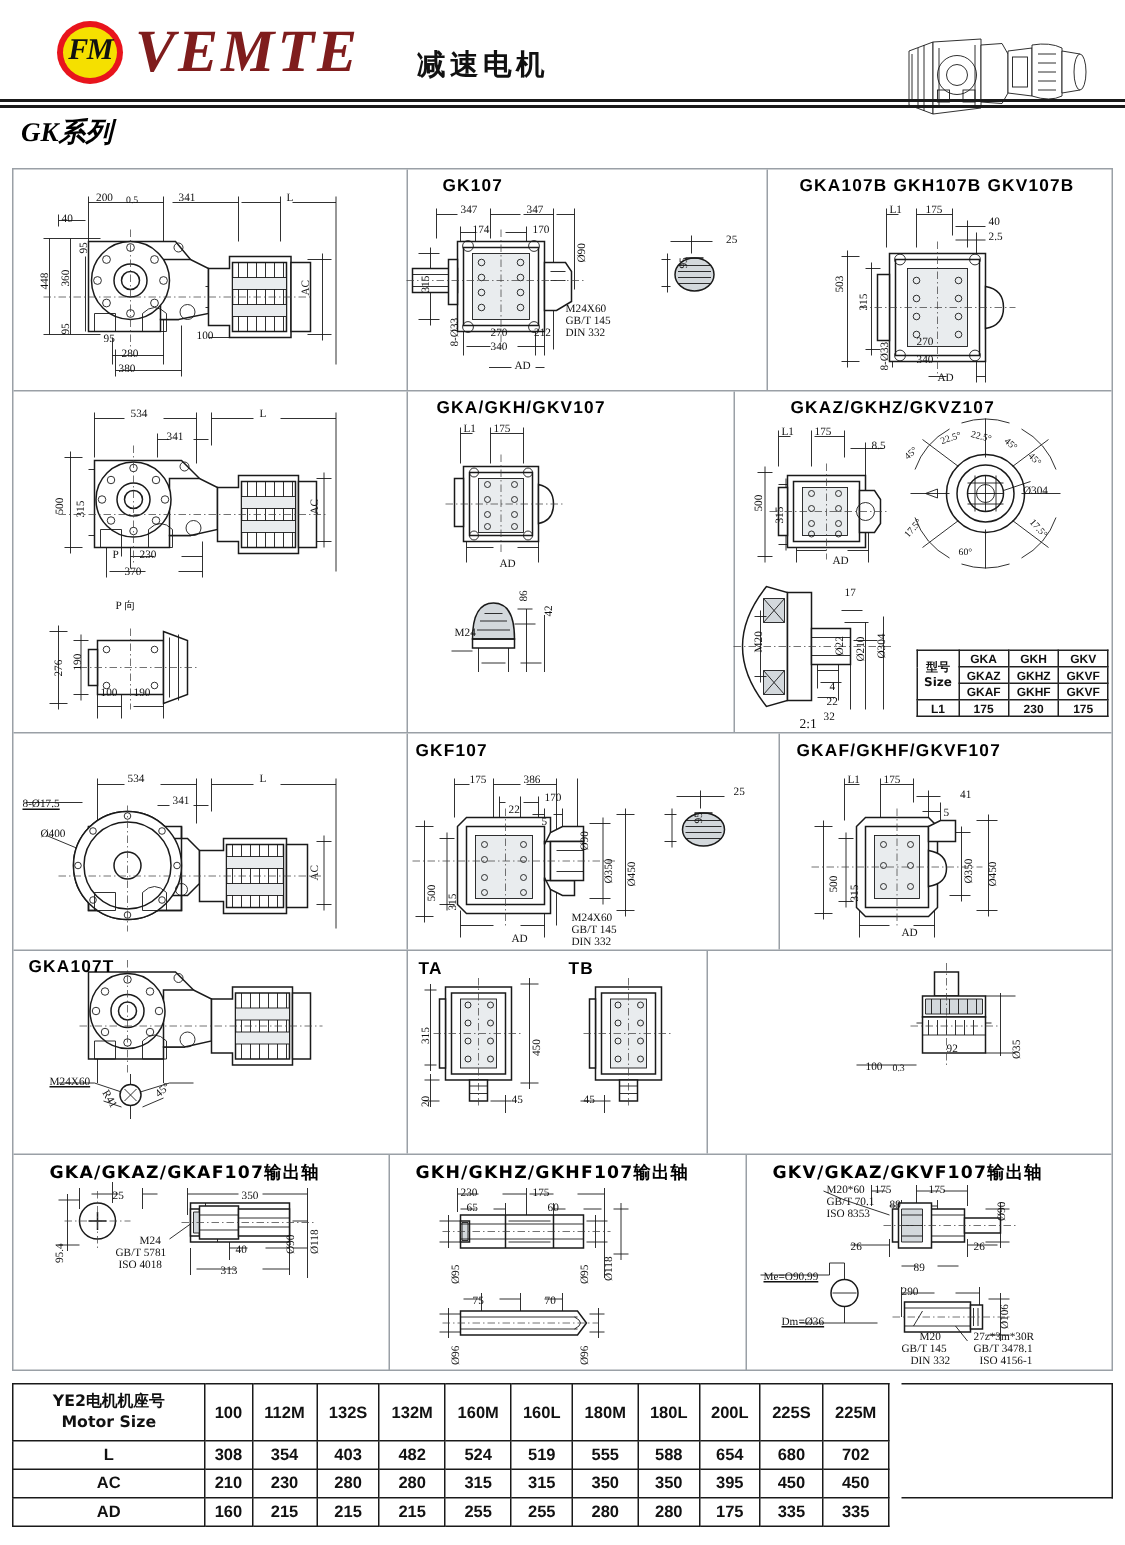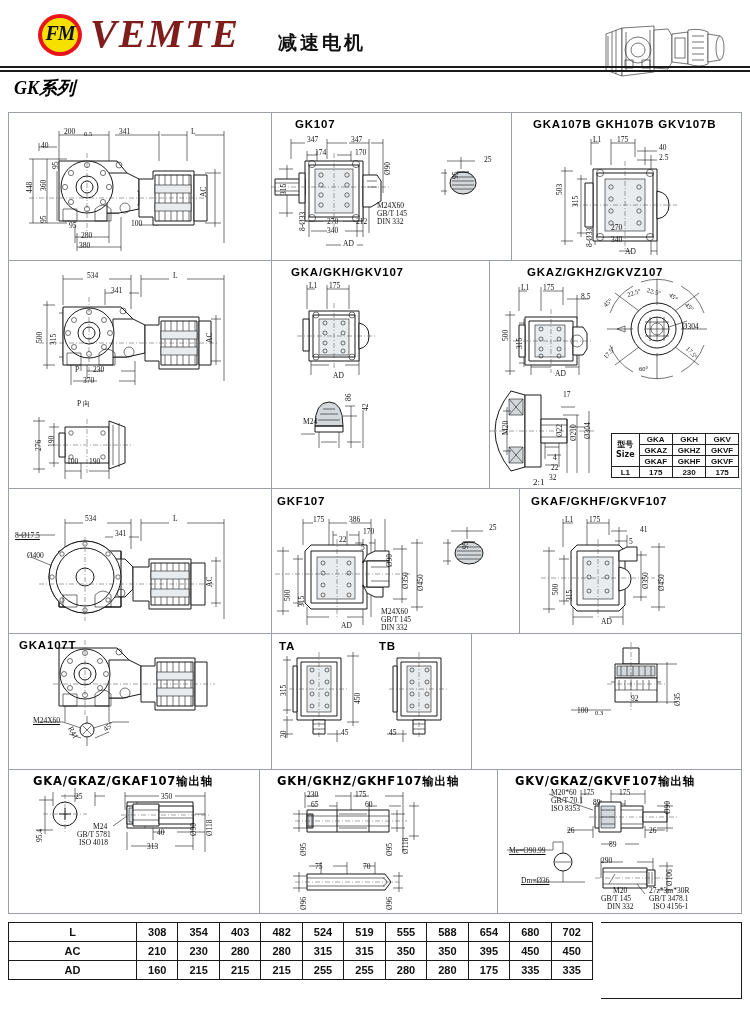--- a/index.html
+++ b/index.html
@@ -1108,20 +1108,37 @@
             <path class="lnt" d="M52 24 L66 30 L96 40"></path>
           </g>
         </svg>
       </div>
     </div>
   </div>
 
   <div class="bottom">
     <table class="spec">
       <tbody>
+          <tr>
+        <td class="corner">
+          <div>YE2电机机座号</div>
+          <div>Motor Size</div>
+        </td>
+        <td>100</td>
+        <td>112M</td>
+        <td>132S</td>
+        <td>132M</td>
+        <td>160M</td>
+        <td>160L</td>
+        <td>180M</td>
+        <td>180L</td>
+        <td>200L</td>
+        <td>225S</td>
+        <td>225M</td>
+      </tr>
       <tr>
         <td class="rowhead">L</td>
         <td>308</td>
         <td>354</td>
         <td>403</td>
         <td>482</td>
         <td>524</td>
         <td>519</td>
         <td>555</td>
         <td>588</td>

